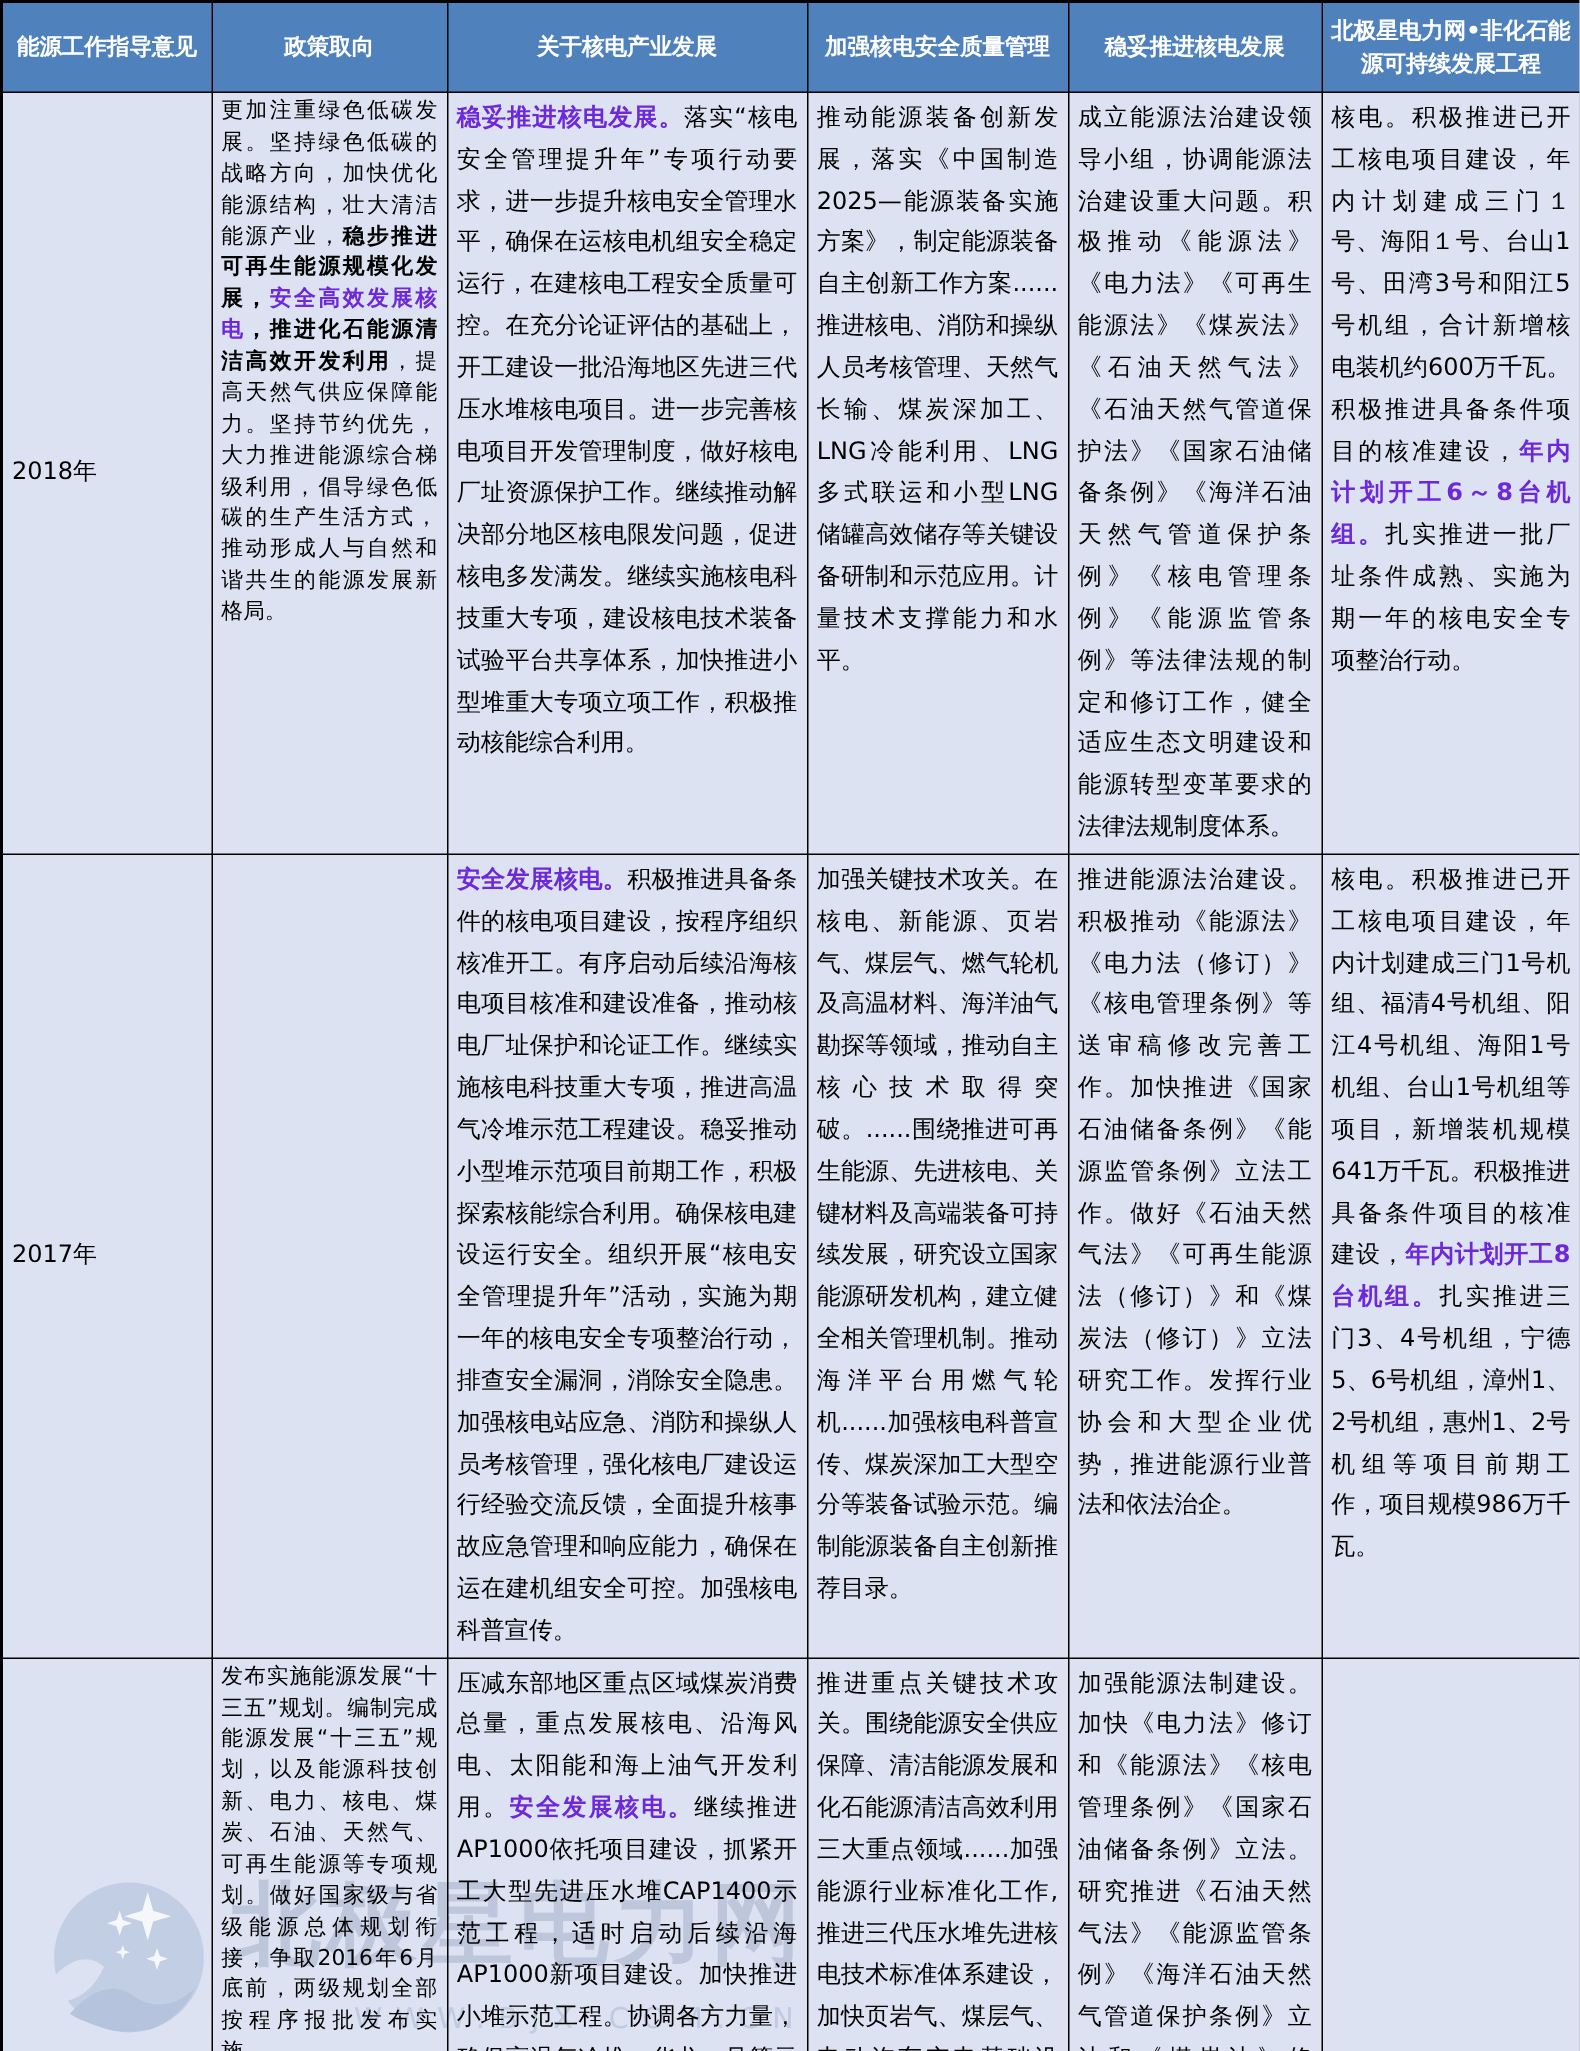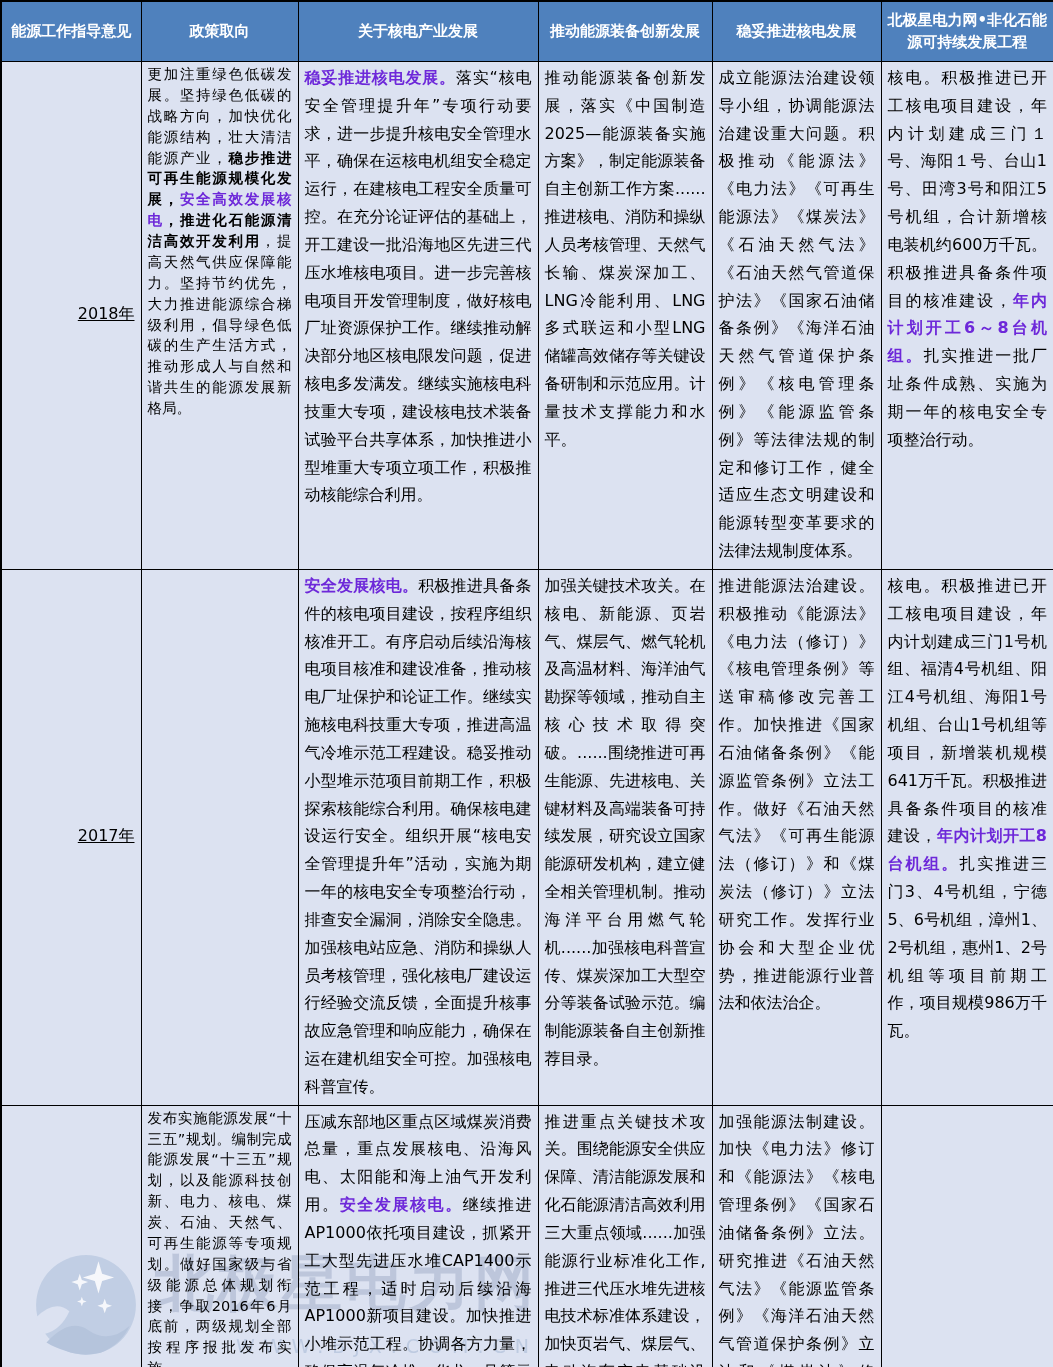--- a/index.html
+++ b/index.html
@@ -38,24 +38,23 @@
     line-height:1.45;
   }
   td {
     border:1px solid #000;
     background:transparent;
     vertical-align:top;
     padding:2px 6px 4px 6px;
     color:#000;
   }
   td.year {
-    text-align:right;
+    text-align:left;
     vertical-align:middle;
     font-size:16px;
-    text-decoration:underline;
   }
   td.content {
     font-size:16px;
     line-height:1.74;
     text-align:justify;
   }
   td.policy {
     font-size:14.5px;
     line-height:1.44;
     text-align:justify;
@@ -123,21 +122,21 @@
         <col class="c3">
         <col class="c4">
         <col class="c5">
         <col class="c6">
     </colgroup>
     <thead>
       <tr>
         <th>能源工作指导意见</th>
         <th>政策取向</th>
         <th>关于核电产业发展</th>
-        <th>推动能源装备创新发展</th>
+        <th>加强核电安全质量管理</th>
         <th>稳妥推进核电发展</th>
         <th>北极星电力网•非化石能源可持续发展工程</th>
       </tr>
     </thead>
     <tbody>
       <tr class="r2018">
         <td class="year">2018年</td>
         <td class="policy"><span>更加注重绿色低碳发展。坚持绿色低碳的战略方向，加快优化能源结构，壮大清洁能源产业，</span><span class="b">稳步推进可再生能源规模化发展，</span><span class="b r">安全高效发展核电</span><span class="b">，推进化石能源清洁高效开发利用</span><span>，提高天然气供应保障能力。坚持节约优先，大力推进能源综合梯级利用，倡导绿色低碳的生产生活方式，推动形成人与自然和谐共生的能源发展新格局。</span></td>
         <td class="content"><span class="b r">稳妥推进核电发展。</span><span>落实“核电安全管理提升年”专项行动要求，进一步提升核电安全管理水平，确保在运核电机组安全稳定运行，在建核电工程安全质量可控。在充分论证评估的基础上，开工建设一批沿海地区先进三代压水堆核电项目。进一步完善核电项目开发管理制度，做好核电厂址资源保护工作。继续推动解决部分地区核电限发问题，促进核电多发满发。继续实施核电科技重大专项，建设核电技术装备试验平台共享体系，加快推进小型堆重大专项立项工作，积极推动核能综合利用。</span></td>
         <td class="content"><span>推动能源装备创新发展，落实《中国制造2025—能源装备实施方案》，制定能源装备自主创新工作方案......推进核电、消防和操纵人员考核管理、天然气长输、煤炭深加工、LNG冷能利用、LNG多式联运和小型LNG储罐高效储存等关键设备研制和示范应用。计量技术支撑能力和水平。</span></td>

